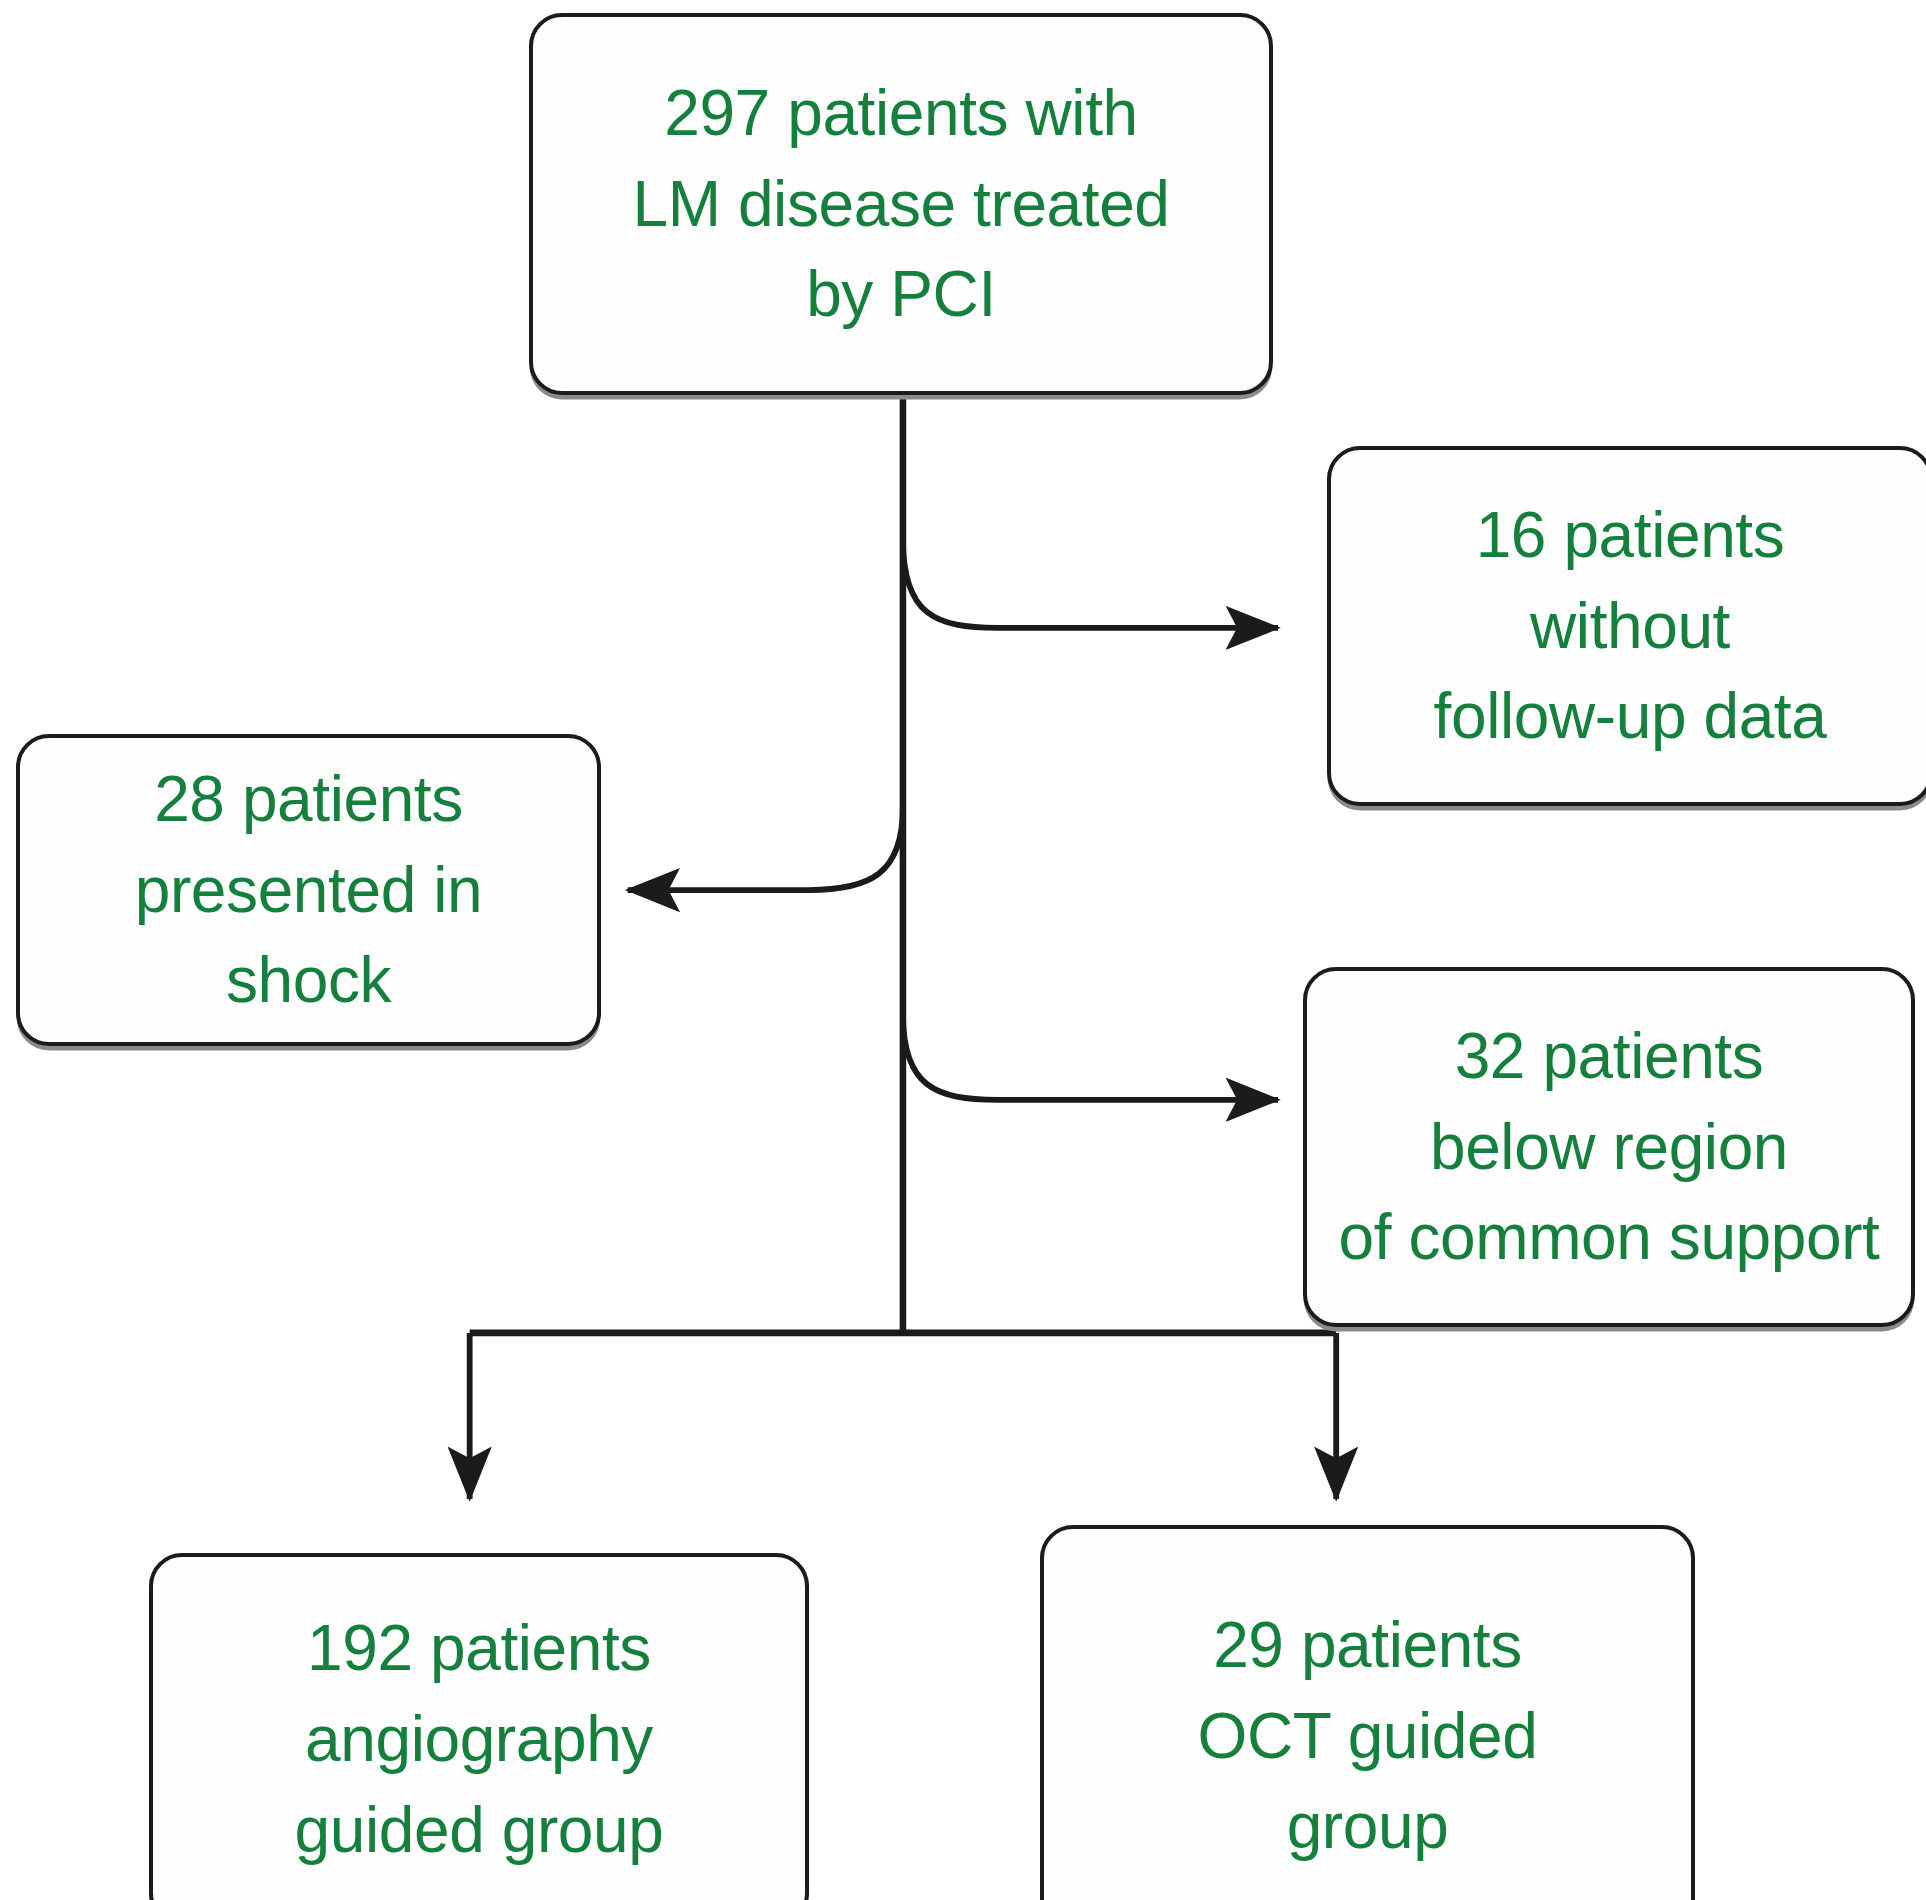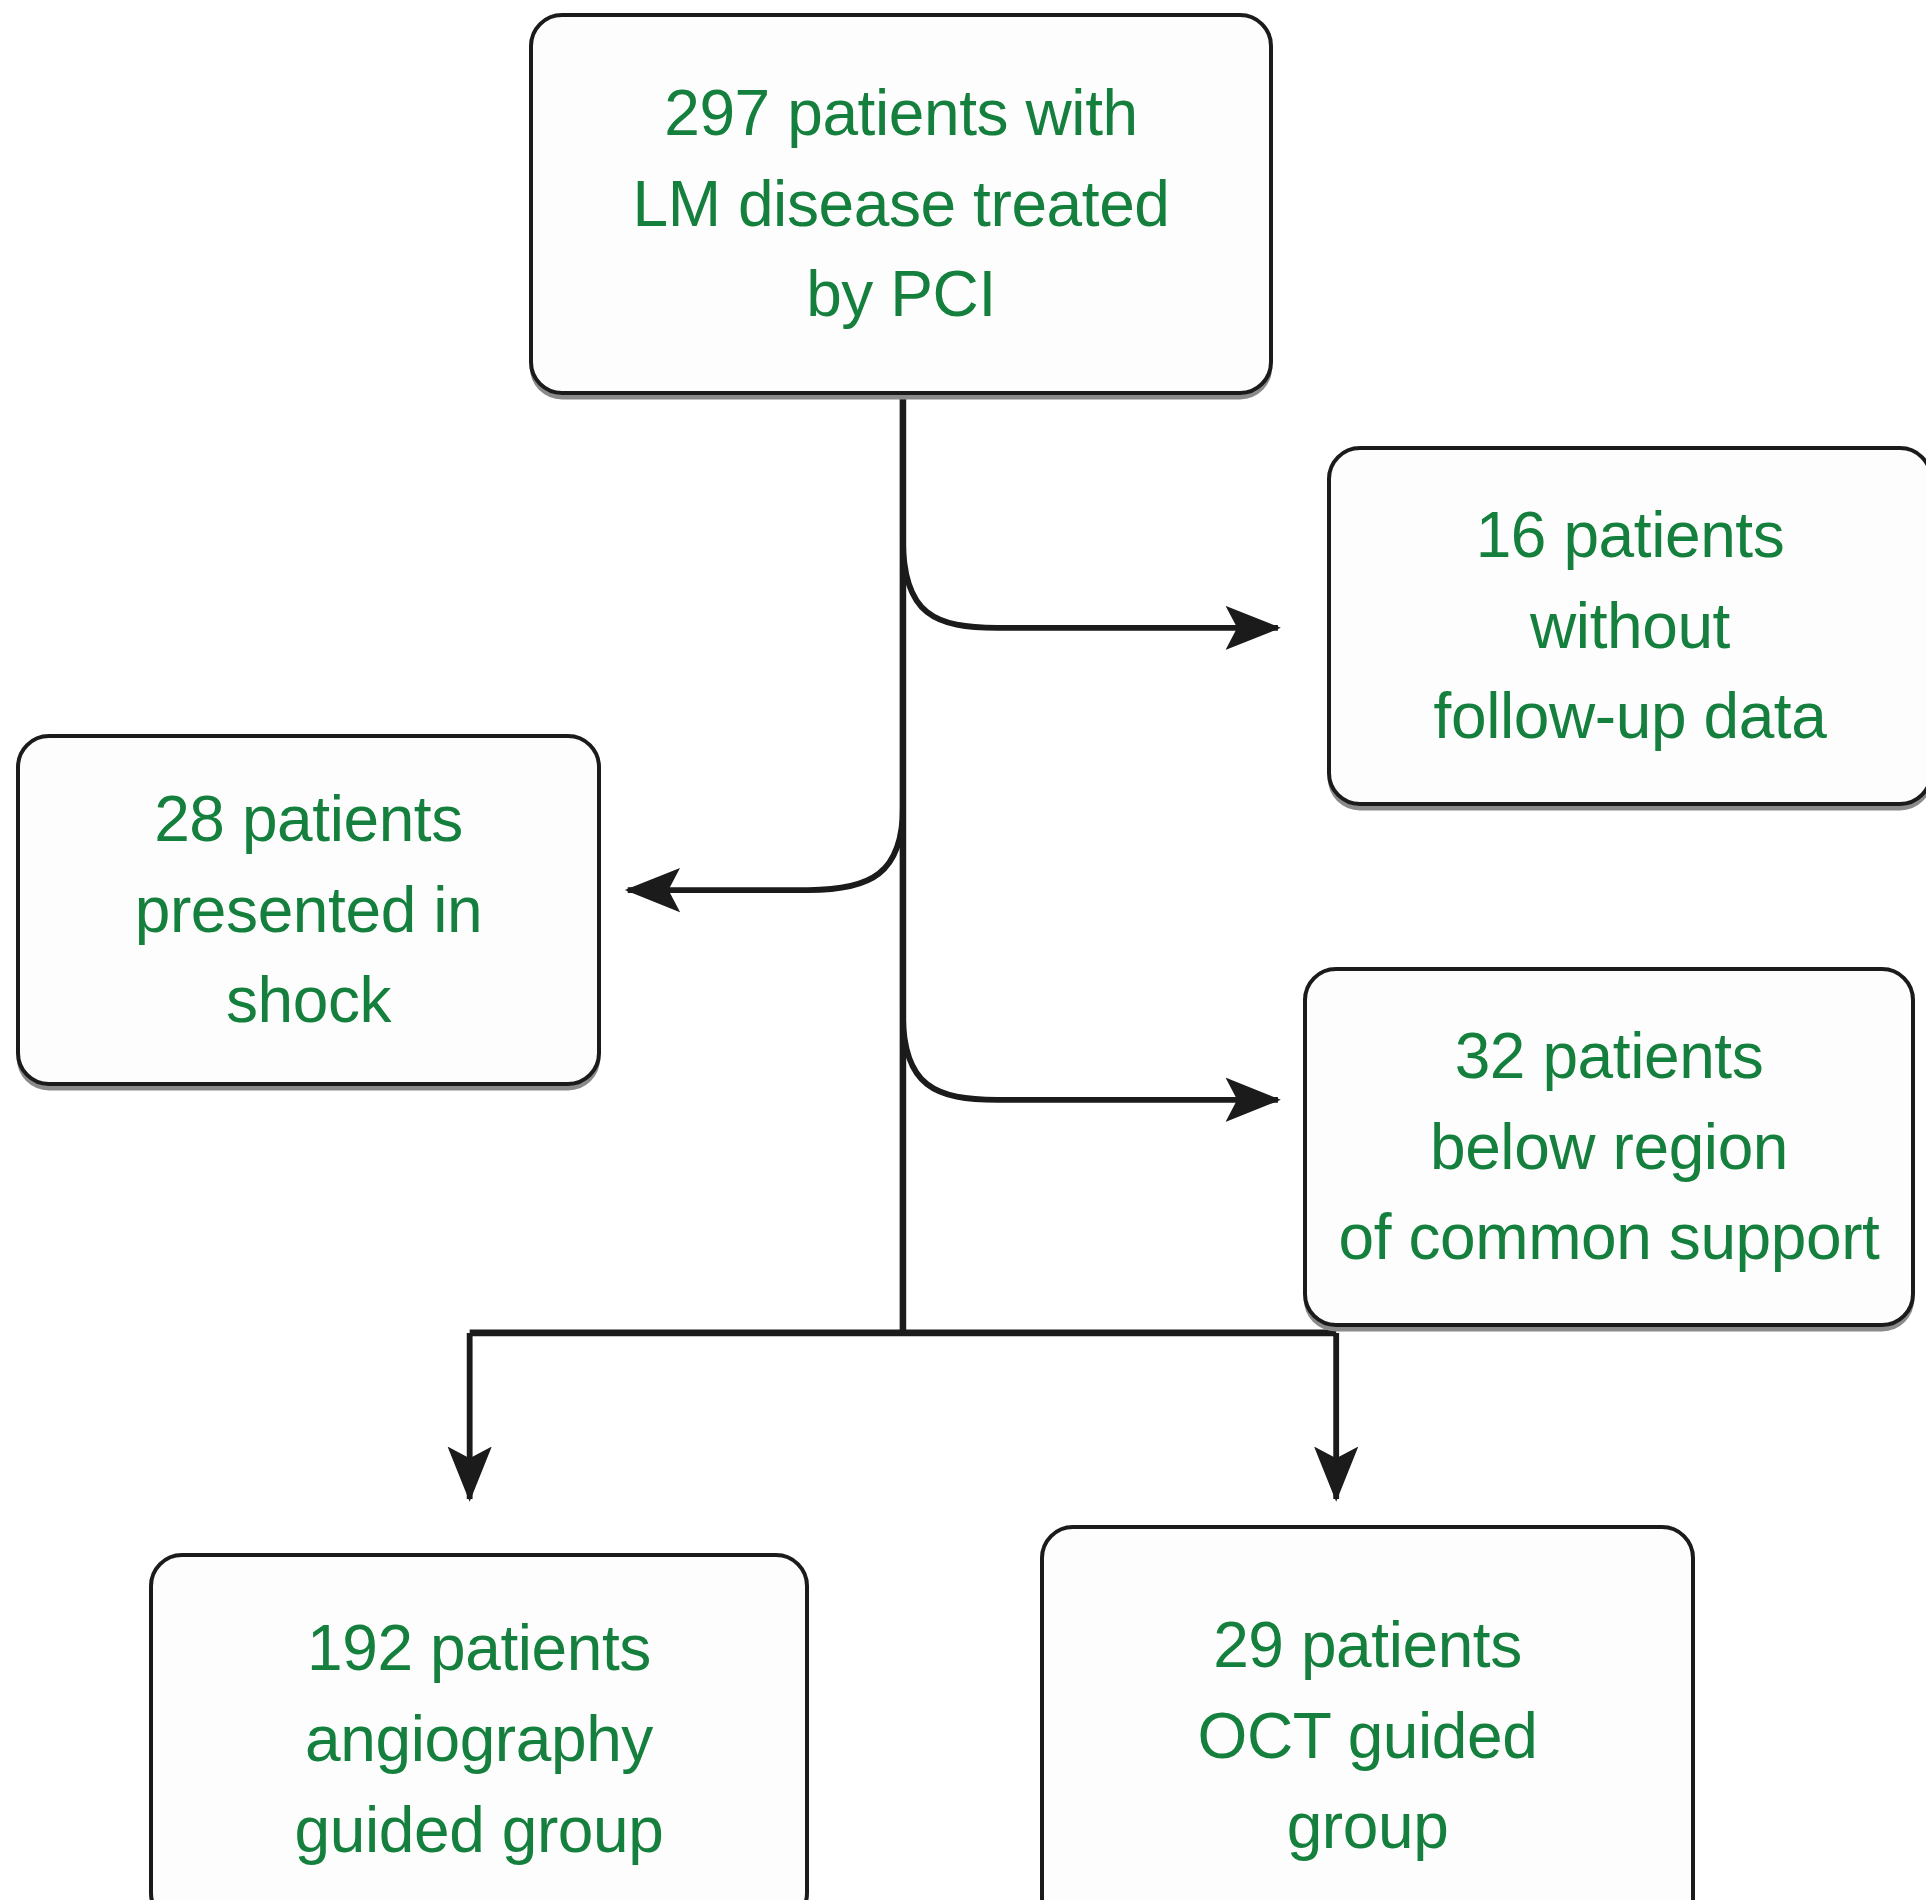--- a/index.html
+++ b/index.html
@@ -42,21 +42,21 @@
     line-height: 1.42;
     font-weight: 400;
     letter-spacing: -0.4px;
     white-space: pre-line;
     padding: 0 13px;
   }
 
   
   #node-source      { left: 529px;  top: 13px;   width: 744px; height: 382px; }
   #node-no-followup { left: 1303px; top: 446px;  width: 606px;  height: 360px; margin-left: 24px; }
-  #node-shock       { left: 16px;   top: 734px; width: 585px;  height: 352px; }
+  #node-shock       { left: 16px;   top: 734px; width: 585px;  height: 312px; }
   #node-common-sup  { left: 1303px; top: 967px; width: 612px;  height: 360px; }
   #node-angio       { left: 149px;  top: 1525px; width: 660px;  height: 373px; margin-top: 28px; }
   #node-oct         { left: 1040px; top: 1525px; width: 655px;  height: 422px; }
 </style>
 </head>
 <body>
 
 <div id="canvas">
 
   <svg class="flow-svg" viewBox="0 0 2645 2610" preserveAspectRatio="none">

